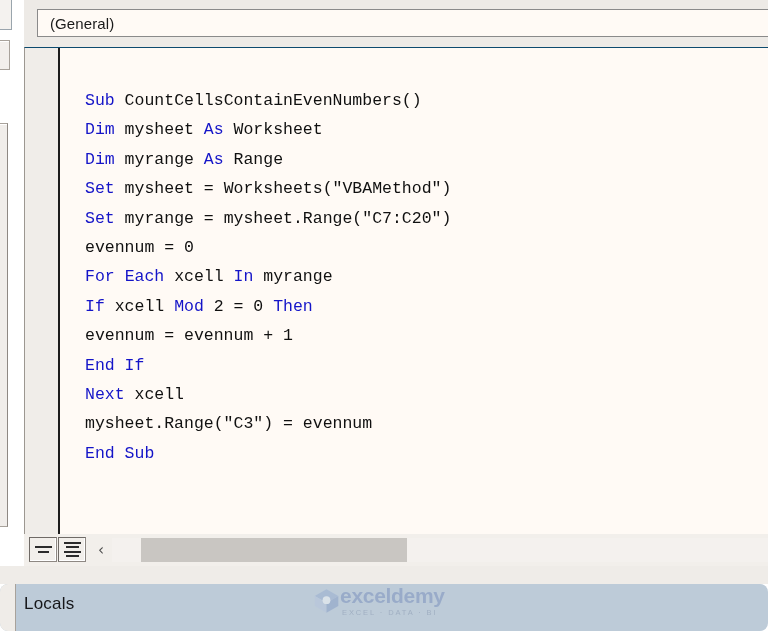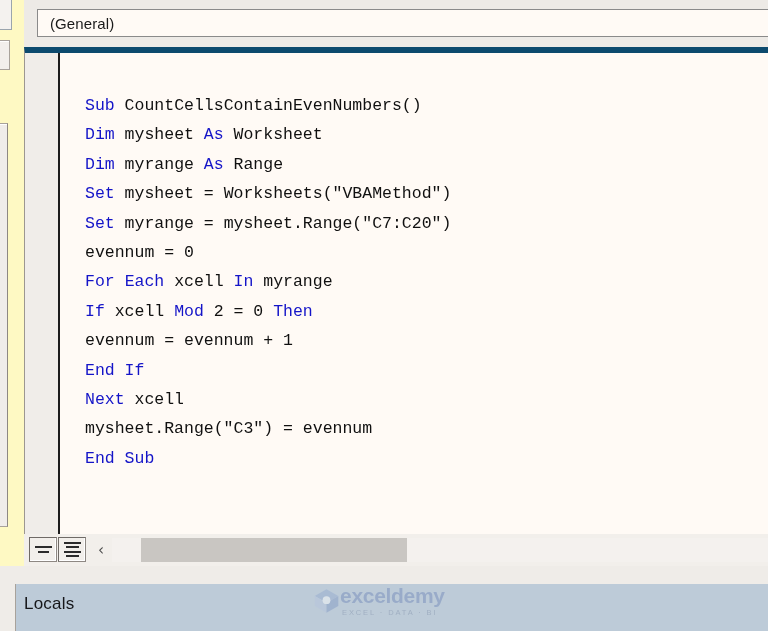--- a/index.html
+++ b/index.html
@@ -12,21 +12,21 @@
     overflow: hidden;
     background: #edeae6;
     font-family: "Liberation Sans", sans-serif;
     -webkit-font-smoothing: none;
   }
 
   #app {
     position: relative;
     width: 768px;
     height: 631px;
-    background: #fef9c3;
+    background: #ffffff;
   }
 
   
   .edge-panel {
     position: absolute;
     left: -10px;
     background: #f2efec;
     box-sizing: border-box;
   }
   #edge-panel-top {
@@ -84,21 +84,21 @@
   }
 
   
   #code-pane {
     position: absolute;
     left: 24px;
     top: 47px;
     width: 744px;
     height: 487px;
     background: #fffaf5;
-    border-top: 6px solid #0c4a6e;
+    border-top: 1px solid #0c4a6e;
     border-left: 1px solid #9c9791;
     box-sizing: border-box;
     overflow: hidden;
   }
   #code-margin {
     position: absolute;
     left: 0;
     top: 0;
     width: 35px;
     height: 100%;
@@ -210,20 +210,21 @@
 
   
   #locals-pane {
     position: absolute;
     left: 0;
     top: 584px;
     width: 768px;
     height: 47px;
     background: #bdcbd8;
     overflow: hidden;
+    border-radius: 8px;
   }
   #locals-title {
     position: absolute;
     left: 24px;
     top: 10px;
     font-size: 17px;
     color: #16171a;
     letter-spacing: 0.2px;
   }
   #locals-left-edge {

